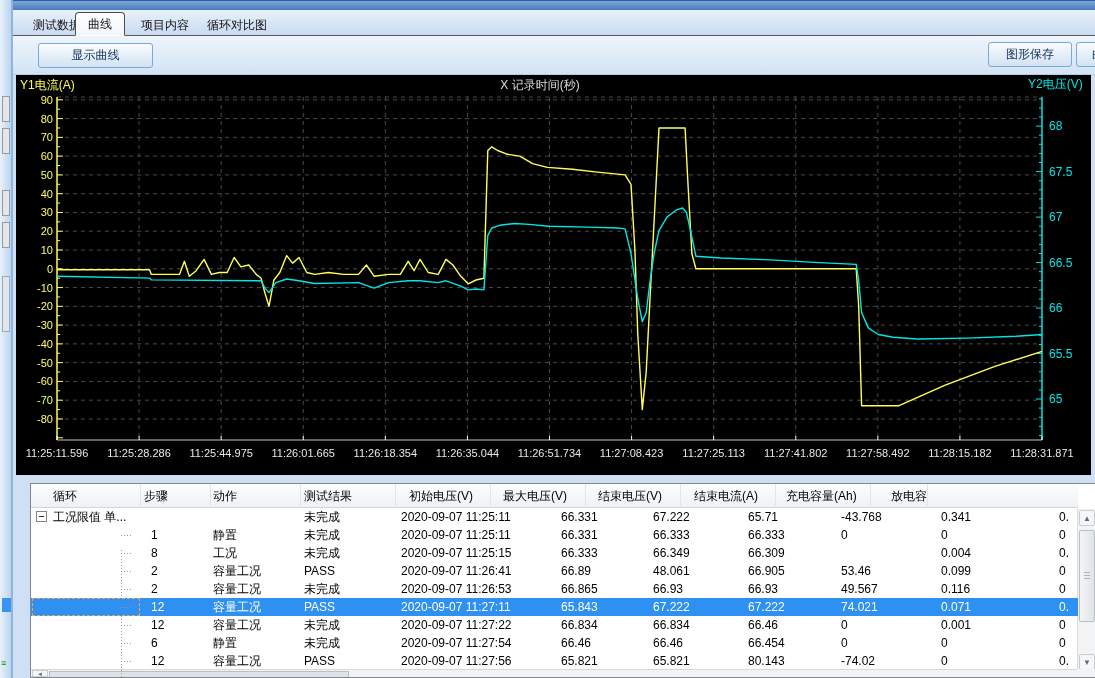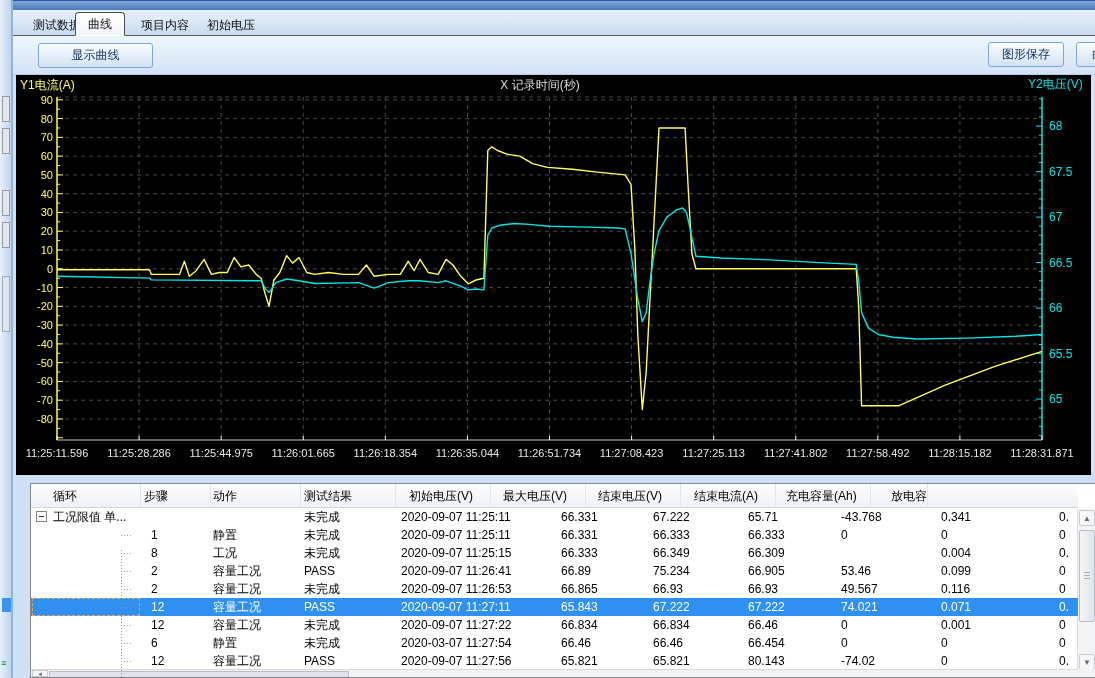--- a/index.html
+++ b/index.html
@@ -30,21 +30,21 @@
   .tab.selected { background:linear-gradient(#ffffff,#f2f6fb); border:1px solid #4d4d4d;
     border-bottom:1px solid #ffffff; border-radius:4px 4px 0 0; height:24px; line-height:23px; }
 
   
   .toolbar { position:absolute; left:0; top:36px; width:100%; height:39px;
     background:linear-gradient(#eef5fc,#d3e3f4); border-bottom:1px solid #b5cce6; }
   .btn { position:absolute; height:25px; background:linear-gradient(#fafcfe,#d2e2f3);
     border:1px solid #7da7d9; border-radius:3px; font-size:12px; color:#13335e;
     text-align:center; line-height:23px; cursor:default; }
   .btn-show { left:25px; top:7px; width:115px; }
-  .btn-save { left:975px; top:6px; width:76px; }
+  .btn-save { left:975px; top:6px; width:84px; }
   .btn-cut  { left:1063px; top:6px; width:44px; }
 
   
   .chart-panel { position:absolute; left:3px; top:75px; width:1075px; height:400px; background:#000; }
   .chart-panel svg { display:block; }
 
   
   .table-panel { position:absolute; left:17px; top:483px; width:1065px; height:195px;
     background:#fff; border:1px solid #828790; border-right:none; font-size:12px; overflow:hidden; }
   .thead { position:absolute; left:0; top:0; width:1047px; height:24px;
@@ -97,21 +97,21 @@
   <div class="greenbit">≡</div>
 </div>
 
 <div class="main">
   <div class="topstrip"></div>
 
   <div class="tabbar">
     <div class="tab" style="left:8px;">测试数据</div>
     <div class="tab selected" style="left:62px;">曲线</div>
     <div class="tab" style="left:116px;">项目内容</div>
-    <div class="tab" style="left:182px;">初始电压</div>
+    <div class="tab" style="left:182px;">循环对比图</div>
   </div>
 
   <div class="toolbar">
     <div class="btn btn-show">显示曲线</div>
     <div class="btn btn-save">图形保存</div>
     <div class="btn btn-cut">曲</div>
   </div>
 
   <div class="chart-panel">
     <svg id="chartsvg" width="1075" height="400">
@@ -338,21 +338,21 @@
           <div class="td c10" style="width: 57px; padding-left: 38px;">0.</div>
           <div class="stub"></div>
         </div>
         <div class="tr">
           <div class="td c0" style="width: 110px; padding-left: 25px;"></div>
           <div class="td c1" style="width: 70px; padding-left: 10px;">2</div>
           <div class="td c2" style="width: 90px; padding-left: 2px;">容量工况</div>
           <div class="td c3" style="width: 95px; padding-left: 3px;">PASS</div>
           <div class="td c4" style="width: 150px; padding-left: 5px;">2020-09-07 11:26:41</div>
           <div class="td c5" style="width: 95px; padding-left: 15px;">66.89</div>
-          <div class="td c6" style="width: 95px; padding-left: 12px;">75.234</div>
+          <div class="td c6" style="width: 95px; padding-left: 12px;">48.061</div>
           <div class="td c7" style="width: 95px; padding-left: 12px;">66.905</div>
           <div class="td c8" style="width: 95px; padding-left: 10px;">53.46</div>
           <div class="td c9" style="width: 95px; padding-left: 15px;">0.099</div>
           <div class="td c10" style="width: 57px; padding-left: 38px;">0</div>
           <div class="stub"></div>
         </div>
         <div class="tr">
           <div class="td c0" style="width: 110px; padding-left: 25px;"></div>
           <div class="td c1" style="width: 70px; padding-left: 10px;">2</div>
           <div class="td c2" style="width: 90px; padding-left: 2px;">容量工况</div>
@@ -392,21 +392,21 @@
           <div class="td c8" style="width: 95px; padding-left: 10px;">0</div>
           <div class="td c9" style="width: 95px; padding-left: 15px;">0.001</div>
           <div class="td c10" style="width: 57px; padding-left: 38px;">0</div>
           <div class="stub"></div>
         </div>
         <div class="tr">
           <div class="td c0" style="width: 110px; padding-left: 25px;"></div>
           <div class="td c1" style="width: 70px; padding-left: 10px;">6</div>
           <div class="td c2" style="width: 90px; padding-left: 2px;">静置</div>
           <div class="td c3" style="width: 95px; padding-left: 3px;">未完成</div>
-          <div class="td c4" style="width: 150px; padding-left: 5px;">2020-03-07 11:27:54</div>
+          <div class="td c4" style="width: 150px; padding-left: 5px;">2020-09-07 11:27:54</div>
           <div class="td c5" style="width: 95px; padding-left: 15px;">66.46</div>
           <div class="td c6" style="width: 95px; padding-left: 12px;">66.46</div>
           <div class="td c7" style="width: 95px; padding-left: 12px;">66.454</div>
           <div class="td c8" style="width: 95px; padding-left: 10px;">0</div>
           <div class="td c9" style="width: 95px; padding-left: 15px;">0</div>
           <div class="td c10" style="width: 57px; padding-left: 38px;">0</div>
           <div class="stub"></div>
         </div>
         <div class="tr">
           <div class="td c0" style="width: 110px; padding-left: 25px;"></div>

